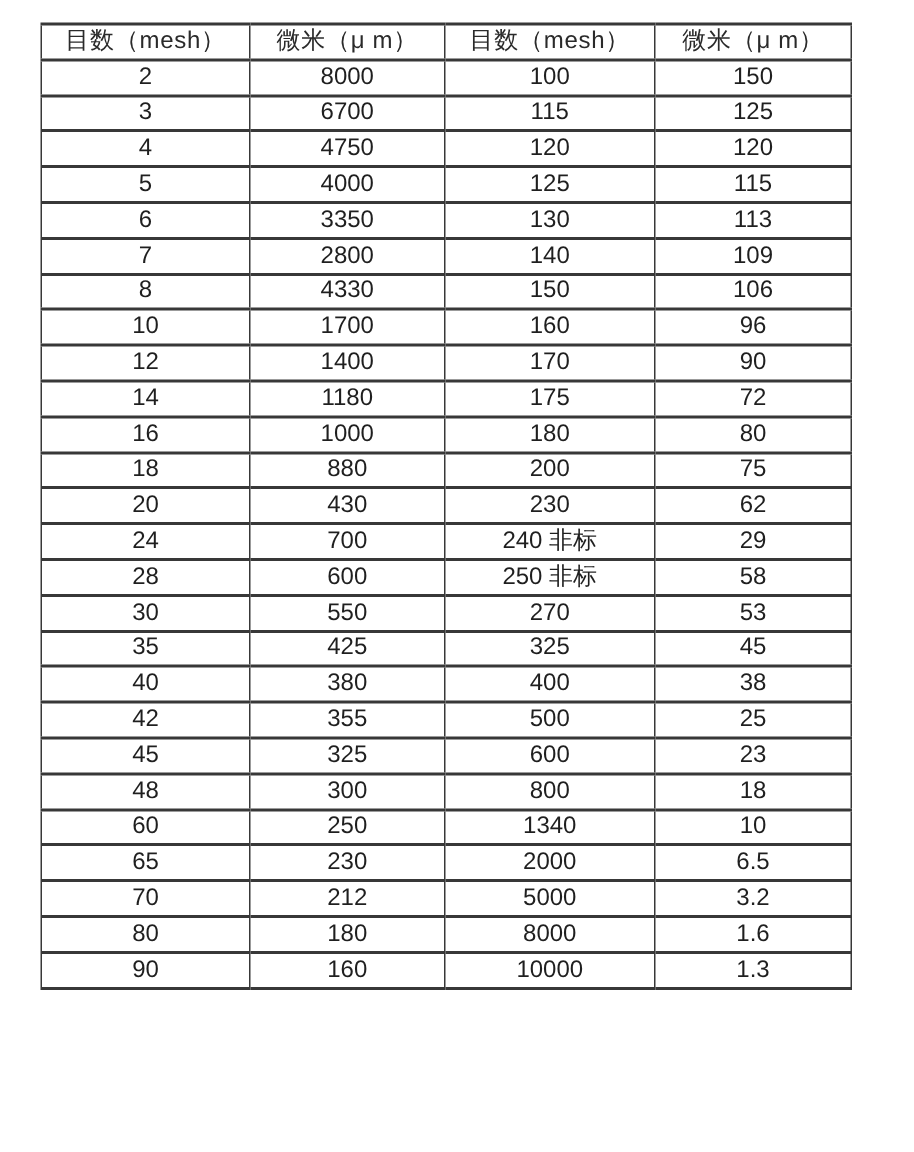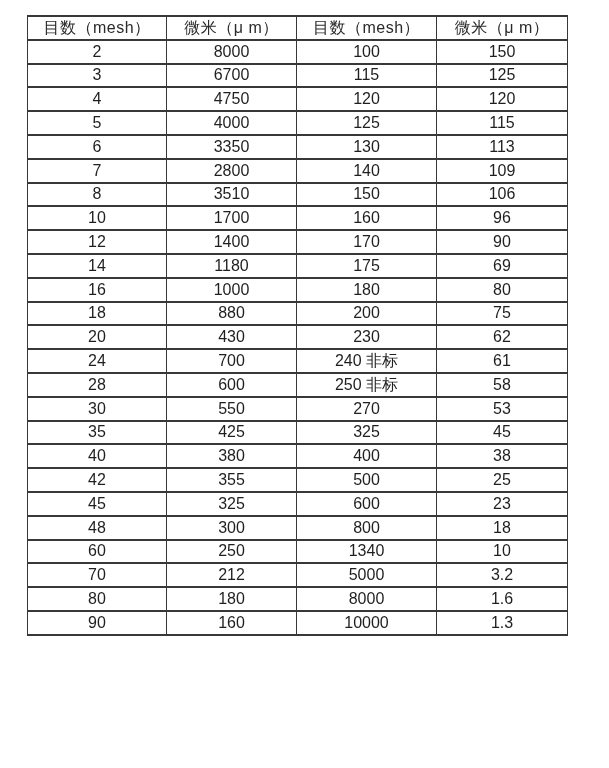--- a/index.html
+++ b/index.html
@@ -106,41 +106,41 @@
           <td>113</td>
         </tr>
         <tr>
           <td>7</td>
           <td>2800</td>
           <td>140</td>
           <td>109</td>
         </tr>
         <tr>
           <td>8</td>
-          <td>3510</td>
+          <td>4330</td>
           <td>150</td>
           <td>106</td>
         </tr>
         <tr>
           <td>10</td>
           <td>1700</td>
           <td>160</td>
           <td>96</td>
         </tr>
         <tr>
           <td>12</td>
           <td>1400</td>
           <td>170</td>
           <td>90</td>
         </tr>
         <tr>
           <td>14</td>
           <td>1180</td>
           <td>175</td>
-          <td>69</td>
+          <td>72</td>
         </tr>
         <tr>
           <td>16</td>
           <td>1000</td>
           <td>180</td>
           <td>80</td>
         </tr>
         <tr>
           <td>18</td>
           <td>880</td>
@@ -150,21 +150,21 @@
         <tr>
           <td>20</td>
           <td>430</td>
           <td>230</td>
           <td>62</td>
         </tr>
         <tr>
           <td>24</td>
           <td>700</td>
           <td>240 非标</td>
-          <td>61</td>
+          <td>29</td>
         </tr>
         <tr>
           <td>28</td>
           <td>600</td>
           <td>250 非标</td>
           <td>58</td>
         </tr>
         <tr>
           <td>30</td>
           <td>550</td>
@@ -199,20 +199,26 @@
           <td>48</td>
           <td>300</td>
           <td>800</td>
           <td>18</td>
         </tr>
         <tr>
           <td>60</td>
           <td>250</td>
           <td>1340</td>
           <td>10</td>
+        </tr>
+        <tr>
+          <td>65</td>
+          <td>230</td>
+          <td>2000</td>
+          <td>6.5</td>
         </tr>
         <tr>
           <td>70</td>
           <td>212</td>
           <td>5000</td>
           <td>3.2</td>
         </tr>
         <tr>
           <td>80</td>
           <td>180</td>

